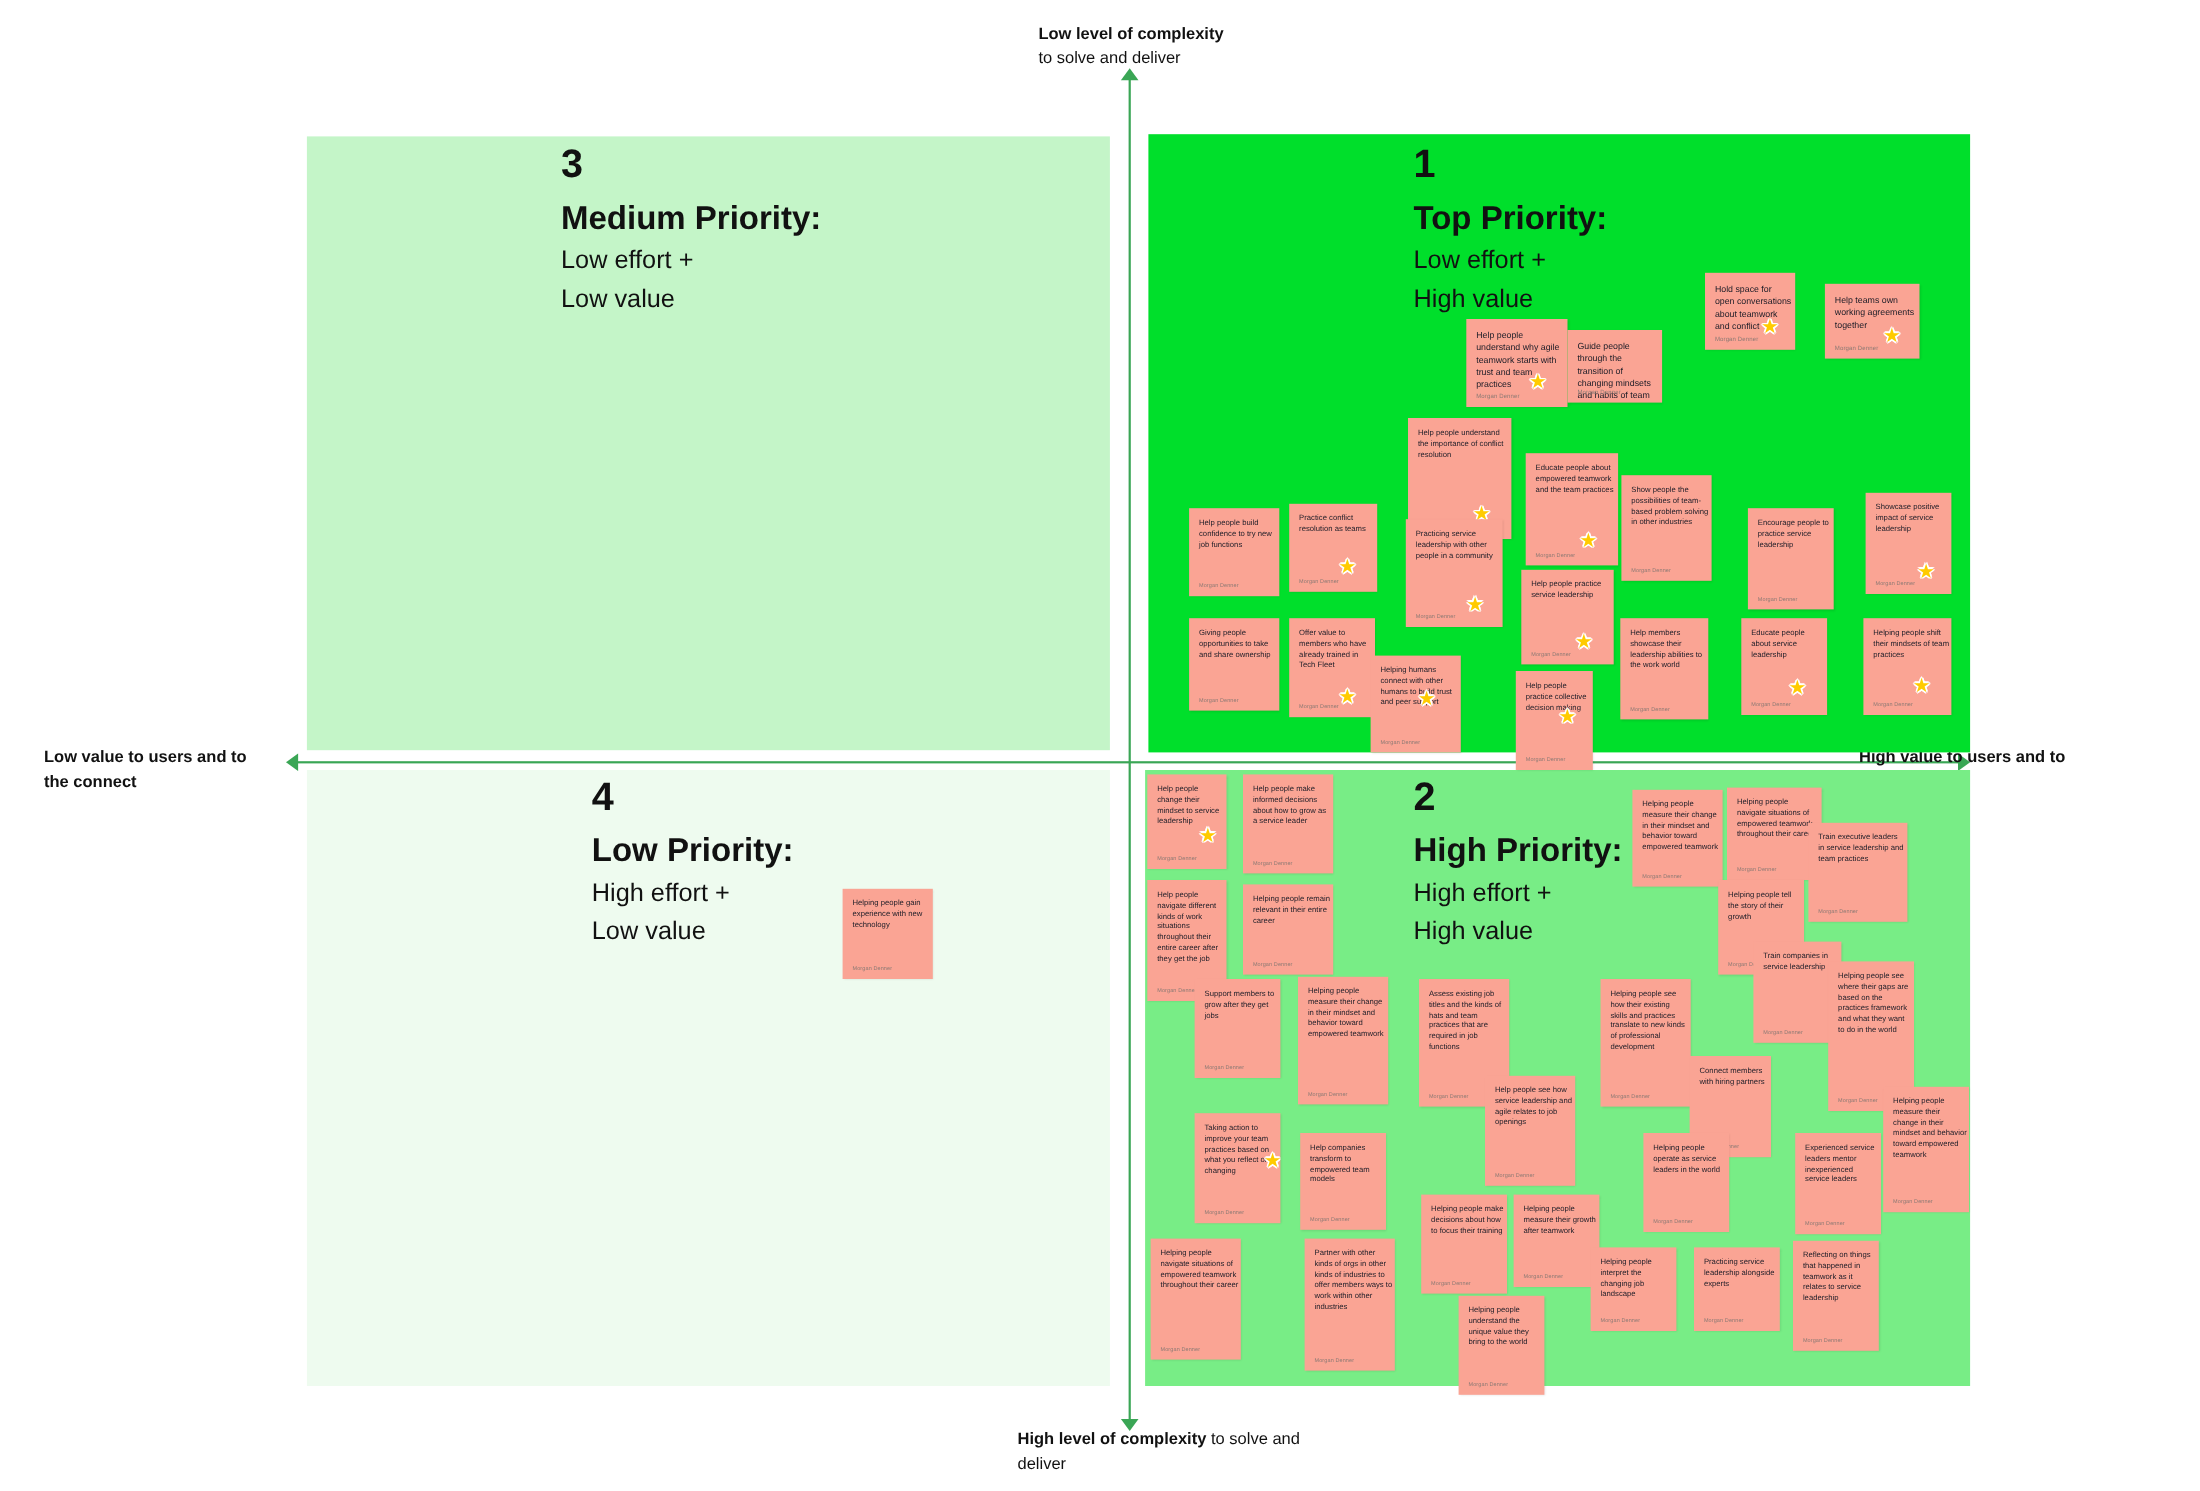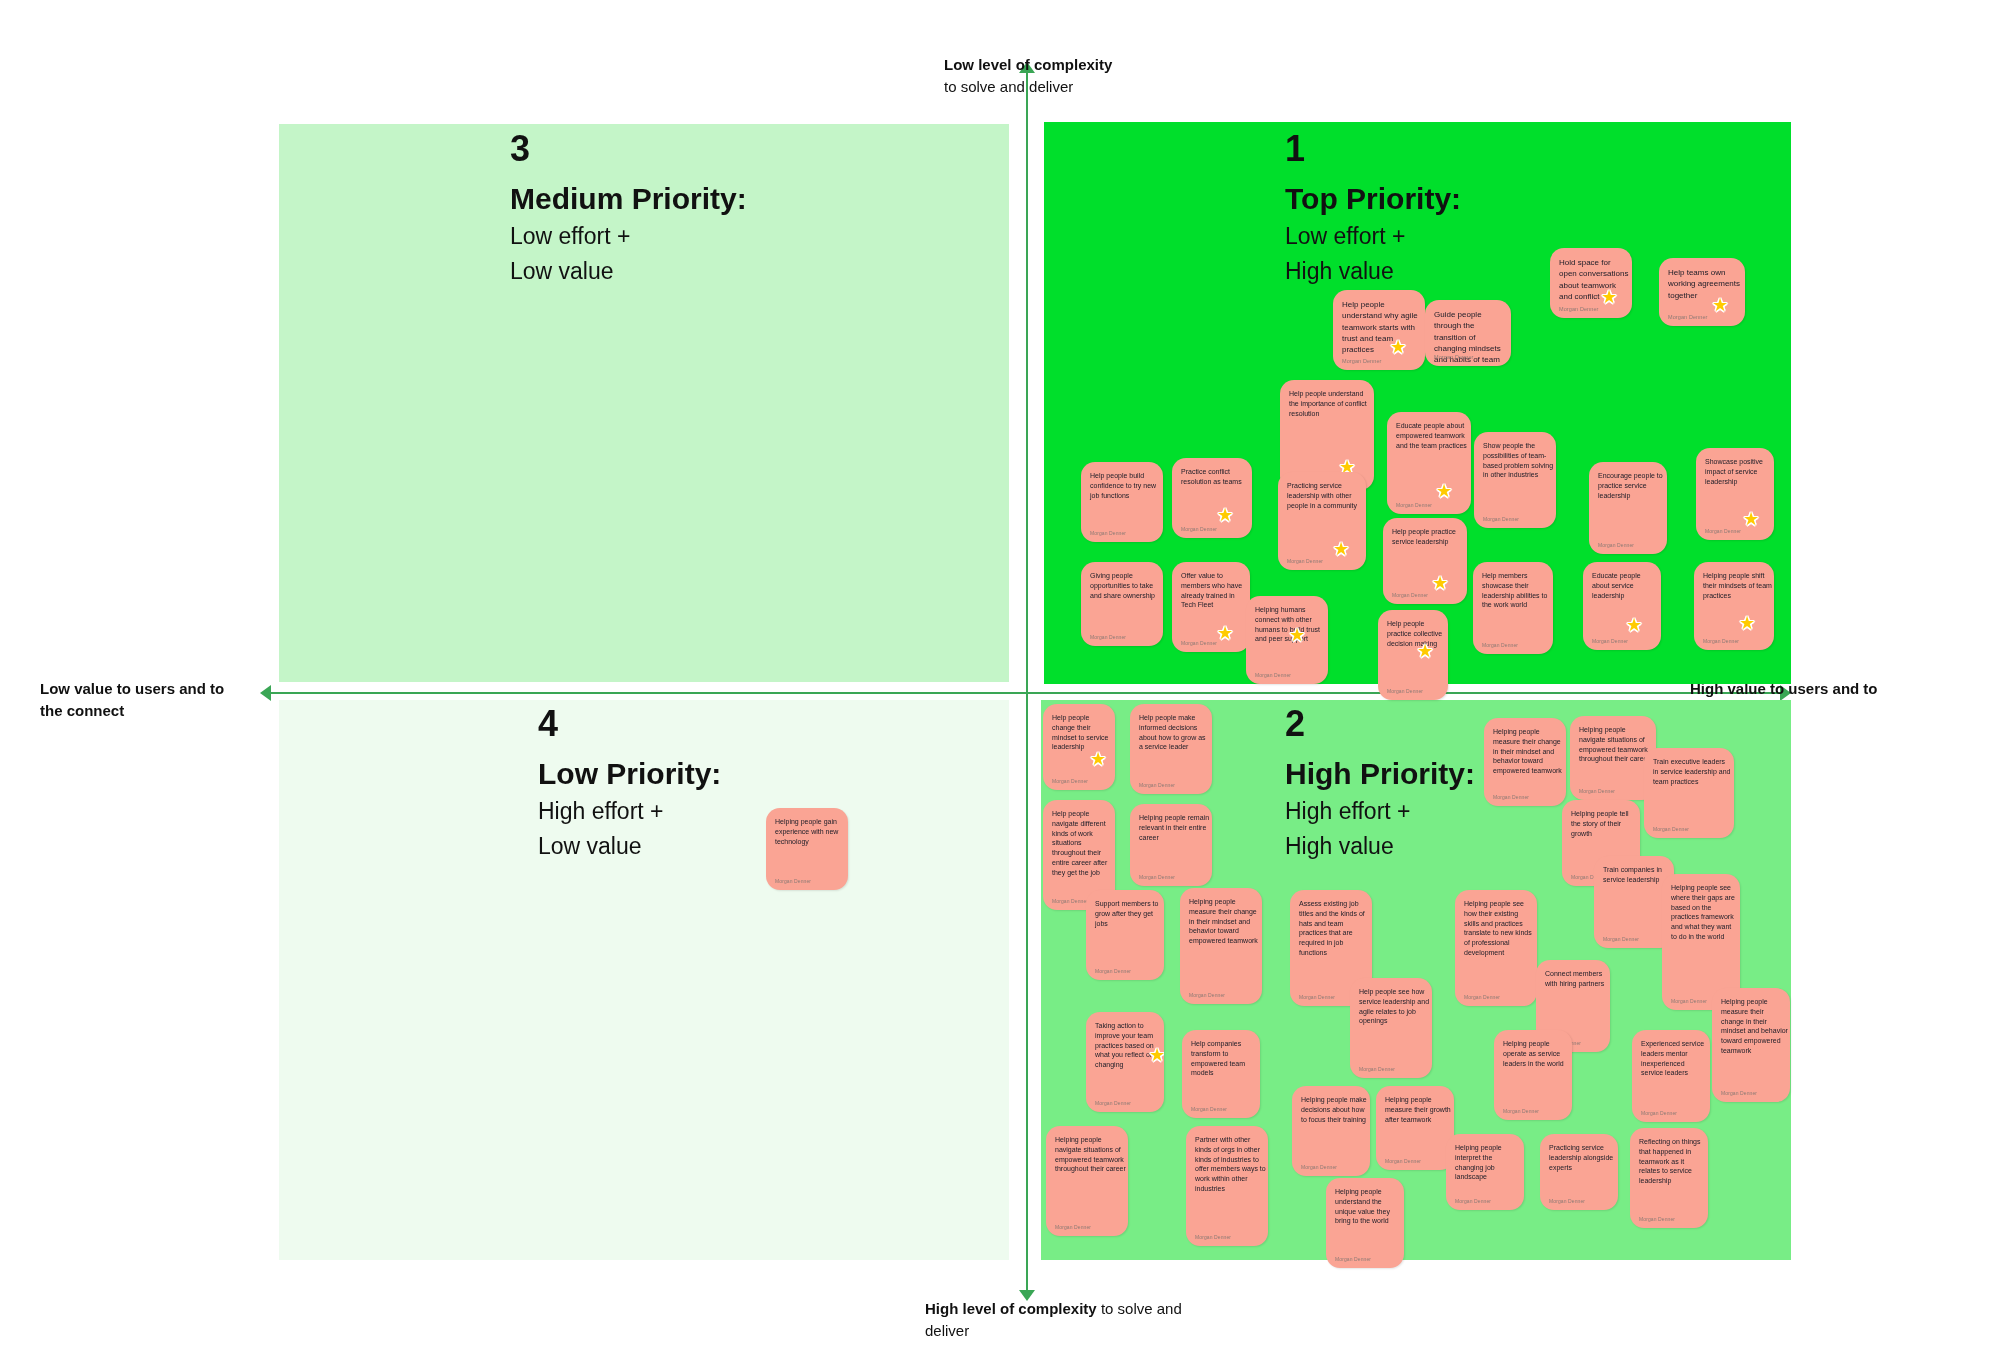--- a/index.html
+++ b/index.html
@@ -8,21 +8,21 @@
     background:#ffffff;
     font-family:"Liberation Sans", sans-serif;
     color:#1a1a1a;
     position:relative;
     overflow:hidden;
   }
 
   
   .axis-label { position:absolute; font-size:15px; line-height:1.45; color:#111; }
   .axis-label .b { font-weight:bold; }
-  #axis-top    { left:944px; top:54px;  width:260px; }
+  #axis-top    { left:944px; top:20px;  width:260px; }
   #axis-bottom { left:925px; top:1298px; width:300px; }
   #axis-left   { left:40px;  top:678px; width:200px; }
   #axis-right  { left:1690px; top:678px; width:200px; }
 
   
   .axis-line { position:absolute; background:#3aa655; }
   #v-axis { left:1026px; top:70px; width:2px; height:1222px; }
   #h-axis { left:268px; top:692px; height:2px; width:1520px; }
   .arrow { position:absolute; width:0; height:0; }
   #v-arrow-up {
@@ -63,21 +63,20 @@
   #q4-head { left:538px; top:705px; }
   #q2-head { left:1285px; top:705px; }
 
   
   .note {
     position:absolute;
     background:#faa494;
     box-shadow:1px 1px 2px rgba(0,0,0,0.10);
     padding:9px 2px 4px 9px;
     overflow:hidden;
-    border-radius:14px;
   }
   .note .body {
     font-size:12.5px;
     line-height:1.38;
     color:#22202a;
     word-wrap:break-word;
   }
   .note .author {
     position:absolute;
     left:9px; bottom:6px;

